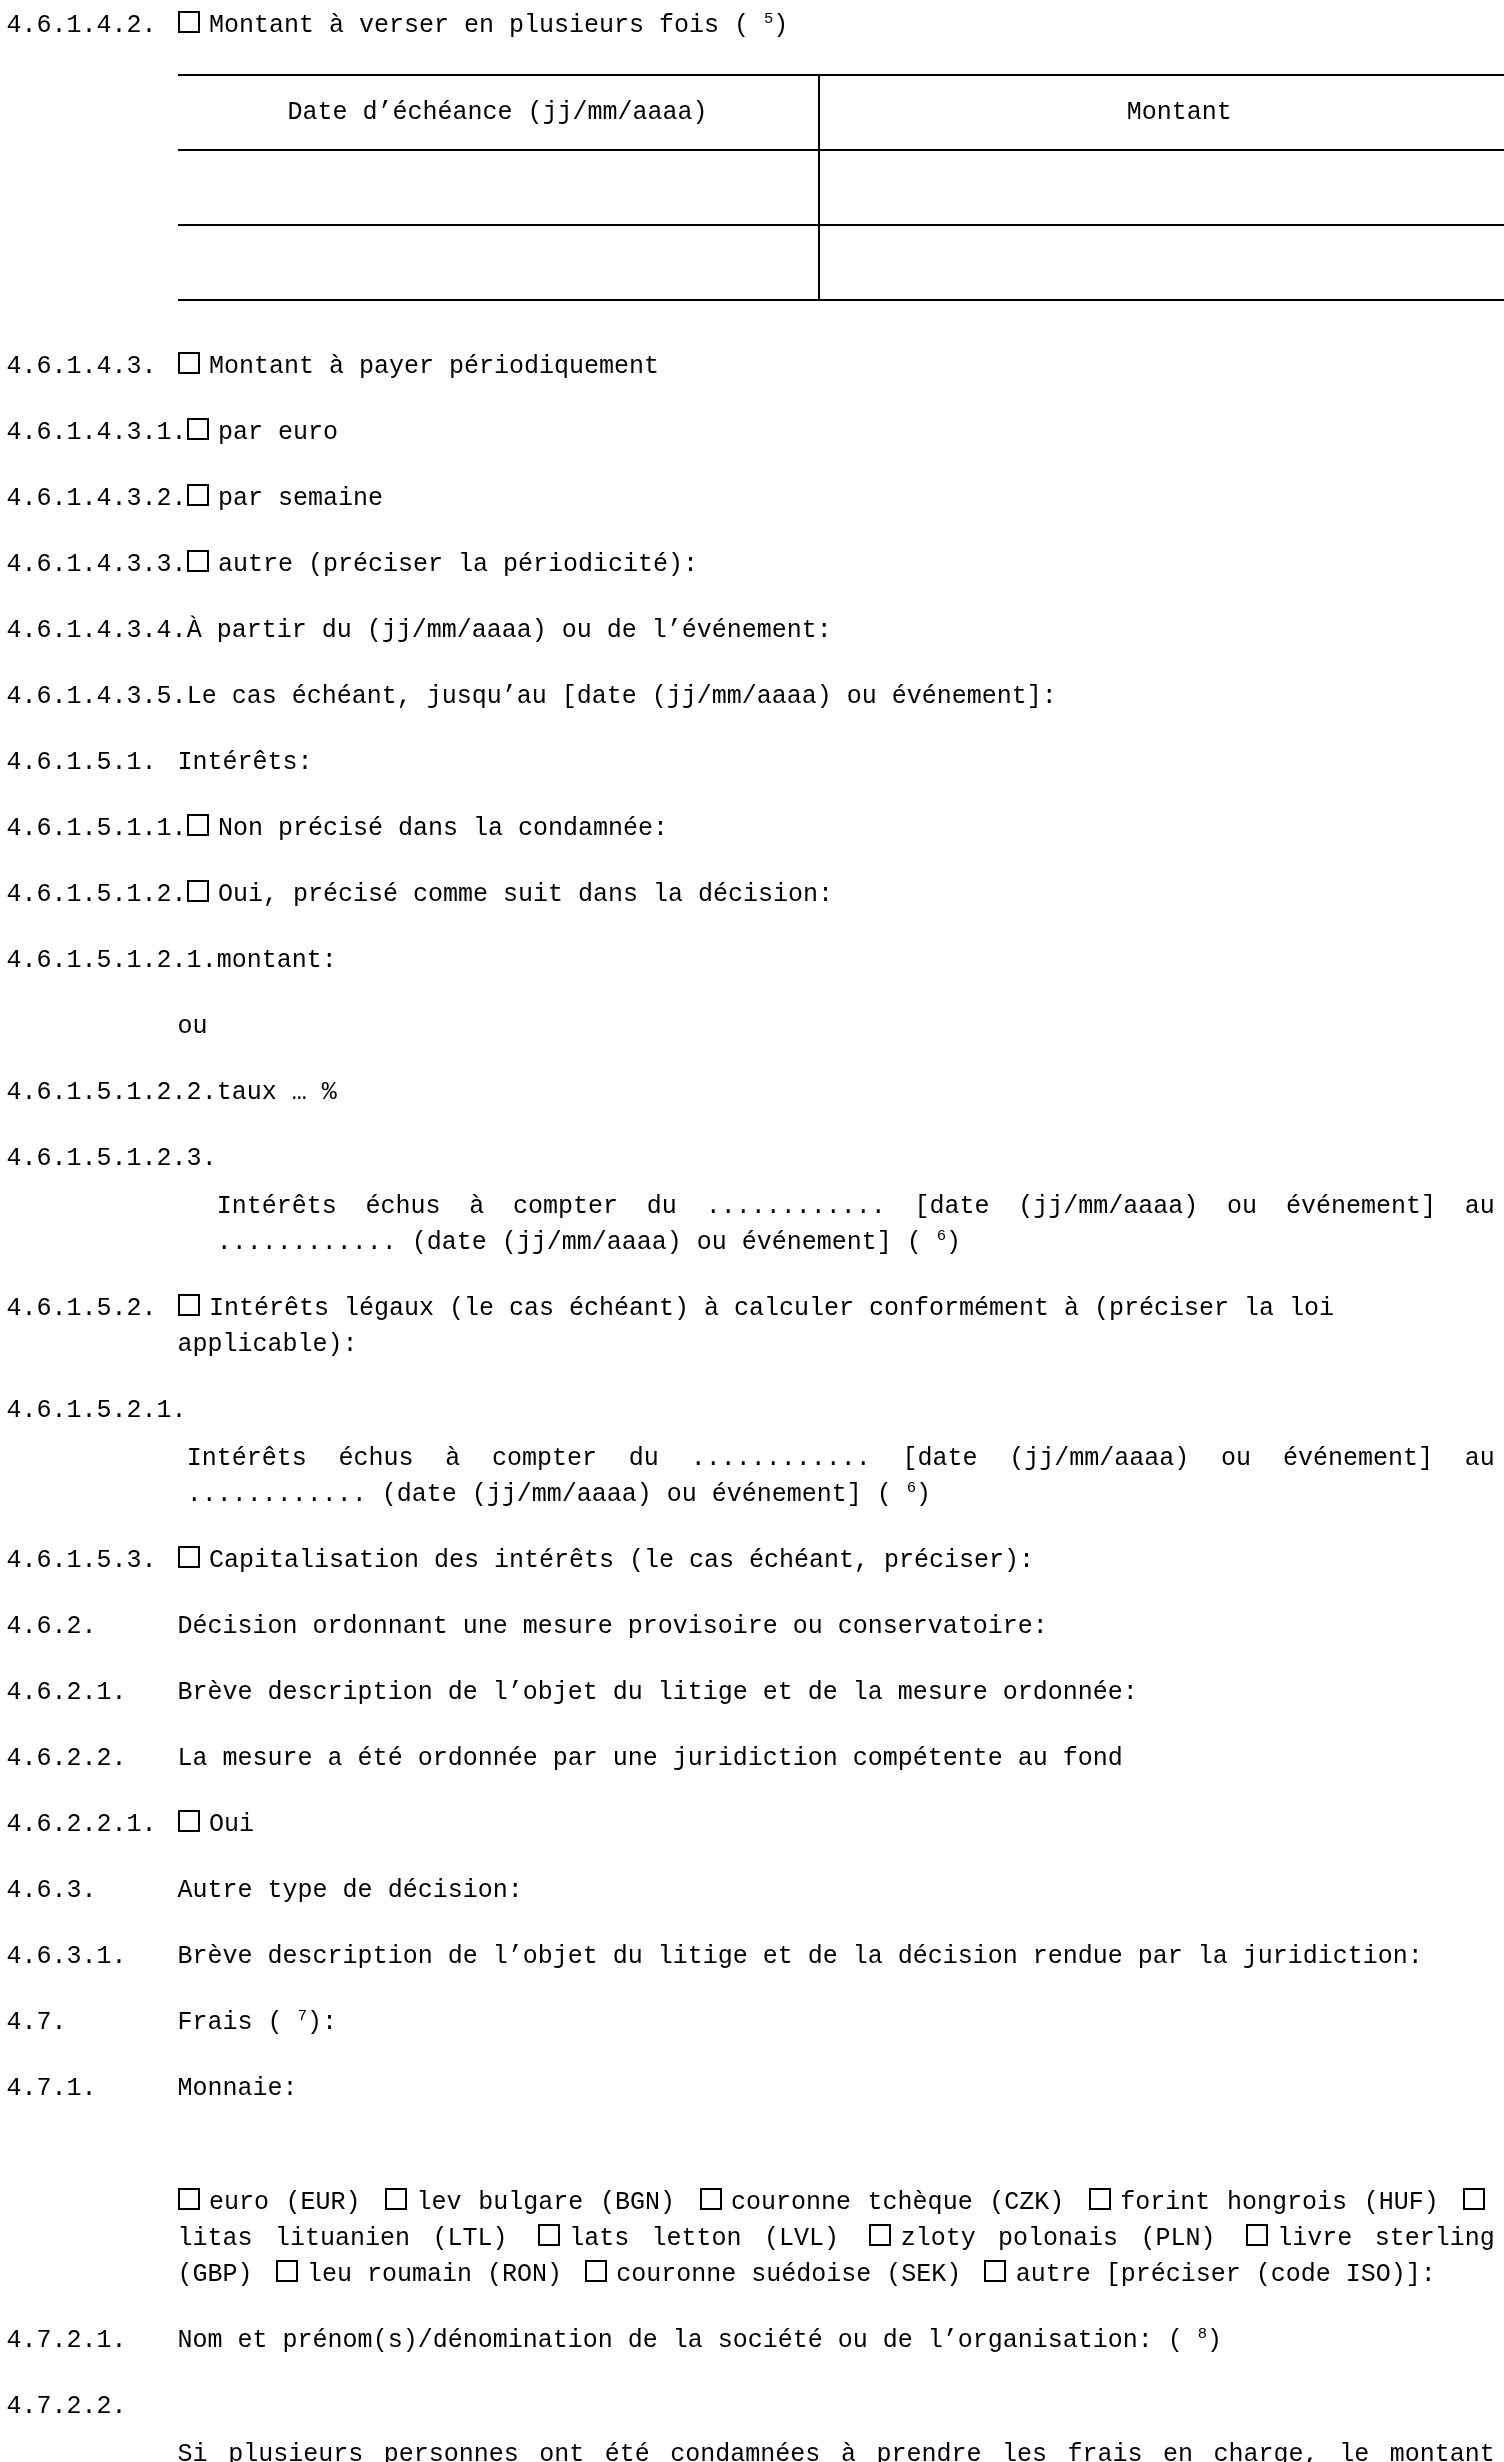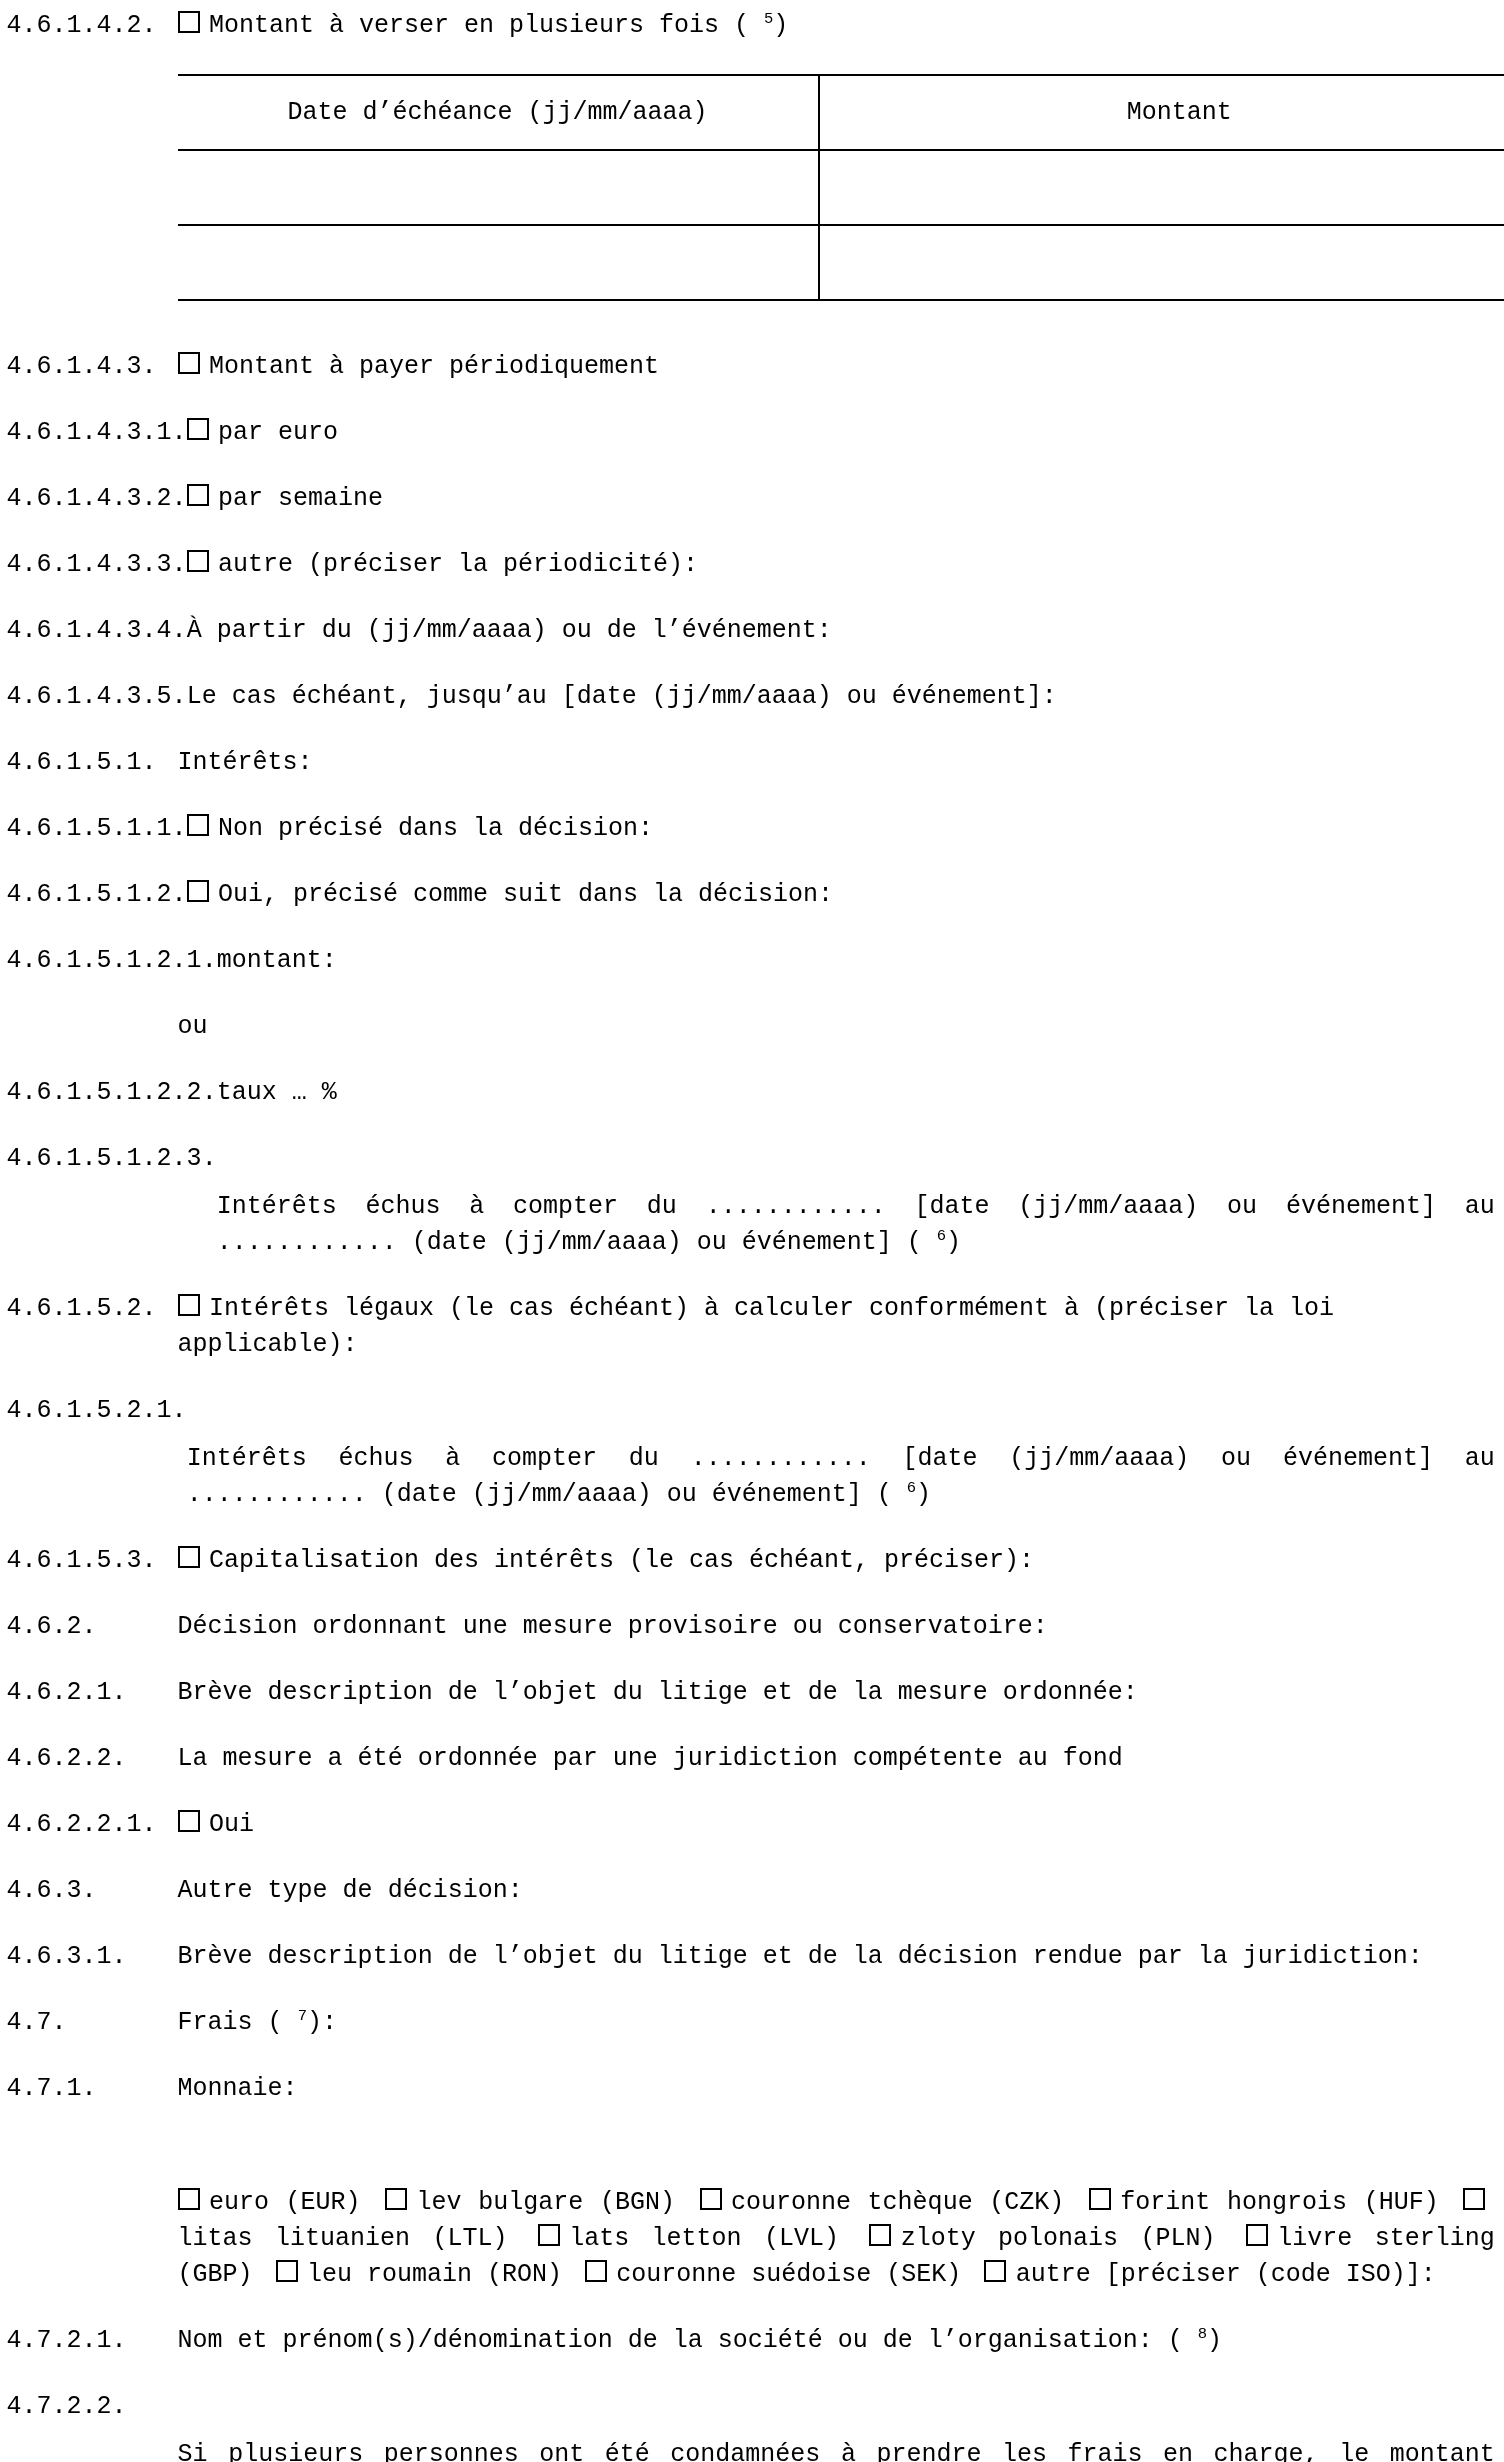--- a/index.html
+++ b/index.html
@@ -137,21 +137,21 @@
   </div>
 
 
   <div class="item">
     <div class="num">4.6.1.5.1.</div>
     <div class="txt"><span class="run">Intérêts:</span> </div>
   </div>
 
   <div class="item">
     <div class="num">4.6.1.5.1.1.</div>
-    <div class="txt"><span class="box"></span><span class="run">Non précisé dans la décision:</span> </div>
+    <div class="txt"><span class="box"></span><span class="run">Non précisé dans la condamnée:</span> </div>
   </div>
 
   <div class="item">
     <div class="num">4.6.1.5.1.2.</div>
     <div class="txt"><span class="box"></span><span class="run">Oui, précisé comme suit dans la décision:</span> </div>
   </div>
 
   <div class="item">
     <div class="num">4.6.1.5.1.2.1.</div>
     <div class="txt"><span class="run">montant:</span> </div>

